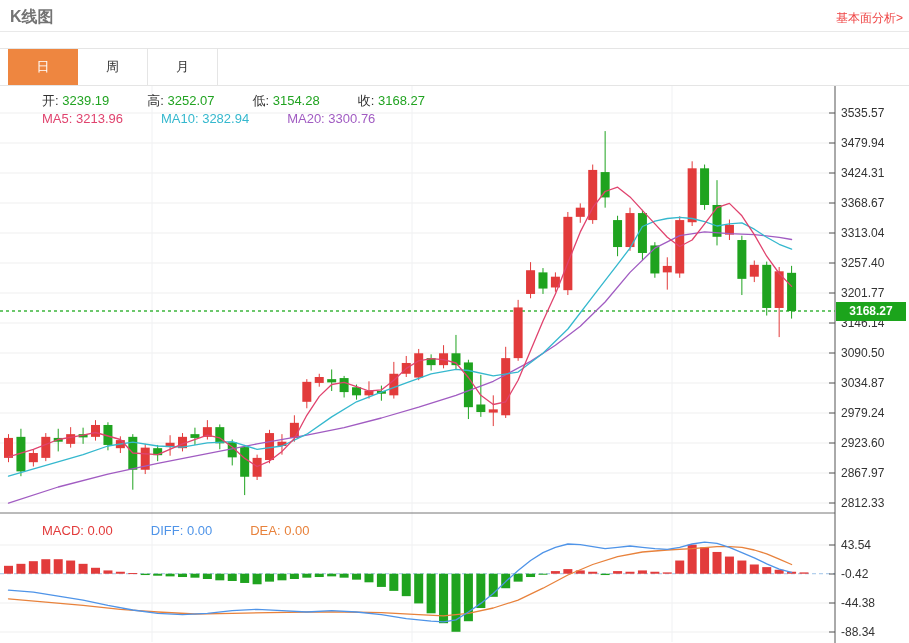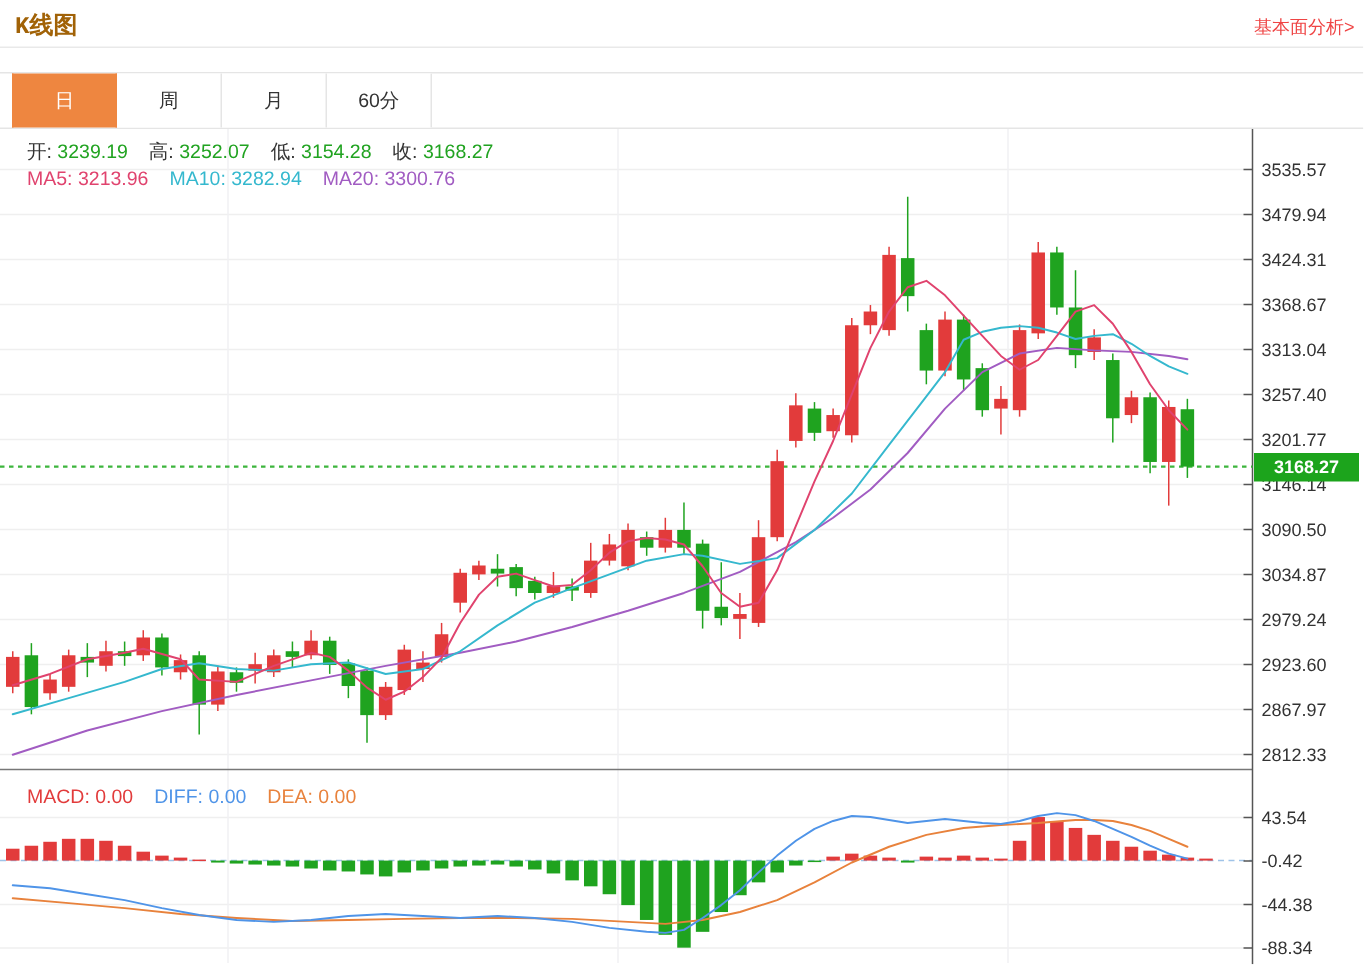--- a/index.html
+++ b/index.html
@@ -1,50 +1,49 @@
 <!DOCTYPE html>
 <html><head>
 <meta charset="utf-8">
 <style>
   html,body{margin:0;padding:0;background:#fff;font-family:"Liberation Sans",sans-serif;}
   #page{position:relative;width:909px;height:643px;overflow:hidden;background:#fff;}
   
   #header{position:absolute;top:0;left:0;width:909px;height:31px;border-bottom:1px solid #e9e9e9;}
-  #page-title{position:absolute;left:10px;top:7px;font-size:16px;font-weight:bold;color:#a16207;font-family:Liberation Mono, monospace;}
+  #page-title{position:absolute;left:10px;top:7px;font-size:16px;font-weight:bold;color:#737373;}
   #fundamental-link{position:absolute;right:6px;top:10px;font-size:12px;color:#ef4444;text-decoration:none;cursor:pointer;}
   
   #tabrow{position:absolute;top:48px;left:0;width:909px;height:38px;border-top:1px solid #e5e5e5;border-bottom:1px solid #e5e5e5;box-sizing:border-box;display:flex;padding-left:8px;}
   .tab{width:70px;height:100%;line-height:36px;text-align:center;font-size:13px;color:#333;border-right:1px solid #e5e5e5;cursor:pointer;box-sizing:border-box;background:#fff;}
   .tab:first-child{border-left:1px solid #e5e5e5;}
   .tab.active{background:#ee8640;color:#fff;border-color:#ee8640;}
   
   .legend{position:absolute;left:18px;font-size:13px;white-space:nowrap;z-index:3;}
   #legend-ohlc{top:92px;}
   #legend-ma{top:111px;}
   #legend-macd{top:523px;}
-  .legend span{margin-right:14px;}
+  .legend span{margin-right:14px;margin-left:24px;}
   
   #chart-svg{position:absolute;left:0;top:86px;z-index:1;}
   
   #price-badge{position:absolute;left:836px;top:302px;width:70px;height:19px;background:#1ca41c;color:#fff;font-size:12px;font-weight:bold;text-align:center;line-height:19px;z-index:4;}
 </style>
 </head>
 <body>
 
 <div id="page">
   <div id="header">
     <div id="page-title">K线图</div>
     <a id="fundamental-link">基本面分析&gt;</a>
   </div>
 
   <div id="tabrow">
       <div class="tab active">日</div>
       <div class="tab">周</div>
       <div class="tab">月</div>
-      <div class="tab">60分</div>
     </div>
 
   <div id="legend-ohlc" class="legend"><span><b style="font-weight: normal; color: rgb(51, 51, 51);">开: </b><b style="font-weight: normal; color: rgb(33, 163, 33);">3239.19</b></span><span><b style="font-weight: normal; color: rgb(51, 51, 51);">高: </b><b style="font-weight: normal; color: rgb(33, 163, 33);">3252.07</b></span><span><b style="font-weight: normal; color: rgb(51, 51, 51);">低: </b><b style="font-weight: normal; color: rgb(33, 163, 33);">3154.28</b></span><span><b style="font-weight: normal; color: rgb(51, 51, 51);">收: </b><b style="font-weight: normal; color: rgb(33, 163, 33);">3168.27</b></span></div>
   <div id="legend-ma" class="legend"><span><b style="font-weight: normal; color: rgb(224, 67, 110);">MA5: </b><b style="font-weight: normal; color: rgb(224, 67, 110);">3213.96</b></span><span><b style="font-weight: normal; color: rgb(53, 184, 206);">MA10: </b><b style="font-weight: normal; color: rgb(53, 184, 206);">3282.94</b></span><span><b style="font-weight: normal; color: rgb(161, 92, 194);">MA20: </b><b style="font-weight: normal; color: rgb(161, 92, 194);">3300.76</b></span></div>
   <div id="legend-macd" class="legend"><span><b style="font-weight: normal; color: rgb(226, 59, 59);">MACD: </b><b style="font-weight: normal; color: rgb(226, 59, 59);">0.00</b></span><span><b style="font-weight: normal; color: rgb(79, 148, 232);">DIFF: </b><b style="font-weight: normal; color: rgb(79, 148, 232);">0.00</b></span><span><b style="font-weight: normal; color: rgb(232, 130, 60);">DEA: </b><b style="font-weight: normal; color: rgb(232, 130, 60);">0.00</b></span></div>
 
   <svg id="chart-svg" width="909" height="557" viewBox="0 86 909 557">
       <line x1="0" y1="113" x2="835" y2="113" stroke="#efefef" stroke-width="1"></line>
       <line x1="0" y1="143" x2="835" y2="143" stroke="#efefef" stroke-width="1"></line>
       <line x1="0" y1="173" x2="835" y2="173" stroke="#efefef" stroke-width="1"></line>

